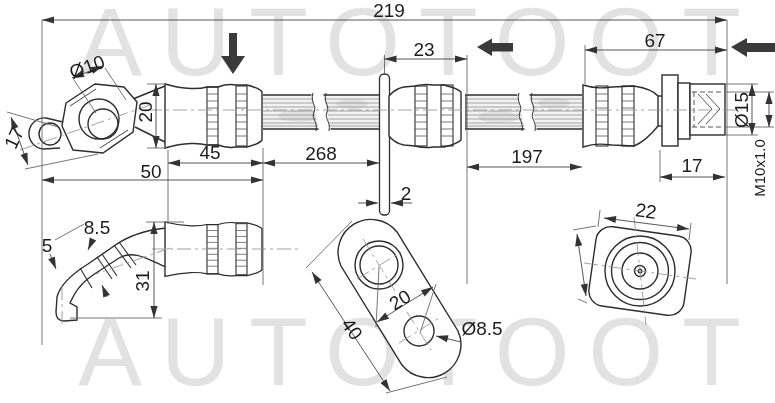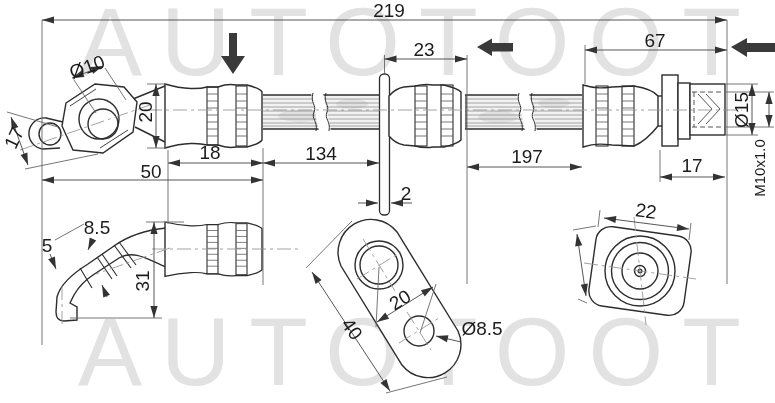--- a/index.html
+++ b/index.html
@@ -212,22 +212,22 @@
     <g fill="#3a3a3a" stroke="none">
       <path d="M229,33 L237,33 L237,56 L245,56 L233,74 L221,56 L229,56 Z"></path>
       <path d="M477,47 L492,38.5 L492,43 L513,43 L513,51.5 L492,51.5 L492,56 Z"></path>
       <path d="M731,47 L747,38 L747,43 L775,43 L775,52 L747,52 L747,57 Z"></path>
     </g>
   </svg>
 
   <div class="lbl" style="left:389px;top:10px">219</div>
   <div class="lbl" style="left:424px;top:49px">23</div>
   <div class="lbl" style="left:655px;top:40px">67</div>
-  <div class="lbl" style="left:210px;top:152px">18</div>
-  <div class="lbl" style="left:321px;top:153px">134</div>
+  <div class="lbl" style="left:210px;top:152px">45</div>
+  <div class="lbl" style="left:321px;top:153px">268</div>
   <div class="lbl" style="left:527px;top:156px">197</div>
   <div class="lbl" style="left:151px;top:171px">50</div>
   <div class="lbl" style="left:406px;top:193px">2</div>
   <div class="lbl" style="left:692px;top:165px">17</div>
   <div class="lbl" style="left:87px;top:67px;--r:-20deg">Ø10</div>
   <div class="lbl" style="left:14px;top:138px;--r:-65deg">17</div>
   <div class="lbl" style="left:145px;top:112px;--r:-90deg">20</div>
   <div class="lbl" style="left:741px;top:110px;--r:-90deg">Ø15</div>
   <div class="lbl small" style="left:759px;top:168px;--r:-90deg">M10x1.0</div>
   <div class="lbl" style="left:47px;top:245px">5</div>

